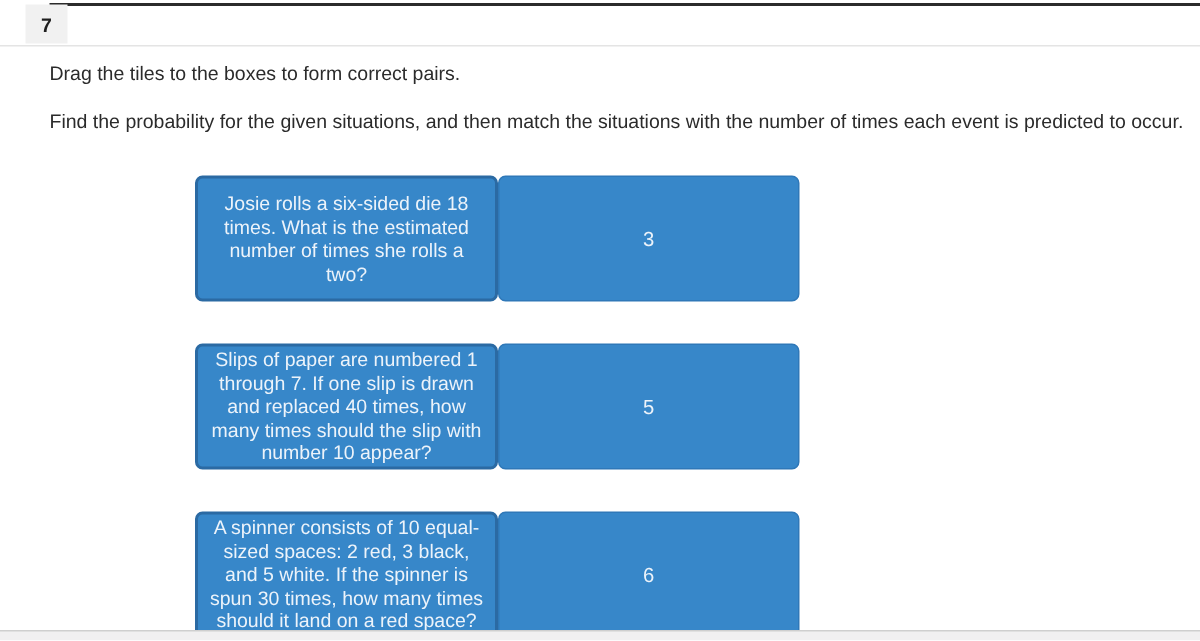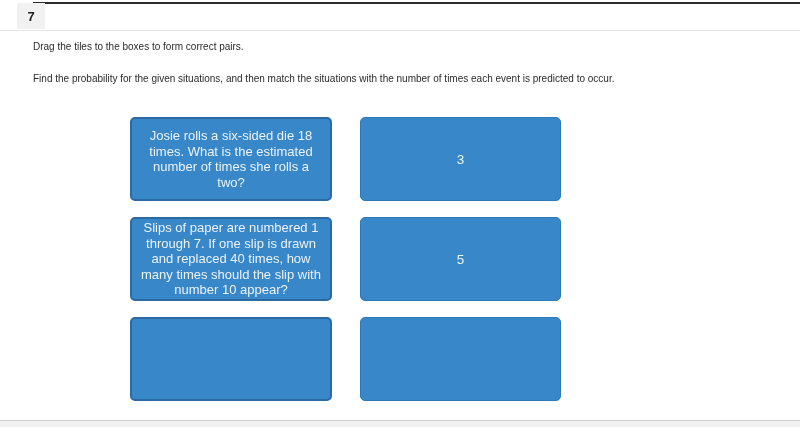--- a/index.html
+++ b/index.html
@@ -41,35 +41,34 @@
     left: 0;
     right: 0;
     top: 30px;
     height: 1px;
     background: var(--tabbar-line, #e4e4e4);
   }
   .instr {
     position: absolute;
     left: 33px;
     margin: 0;
-    font-size: 10px;
+    font-size: 13px;
     color: var(--instruction-text, #2b2b2b);
     white-space: nowrap;
   }
   .instr-1 { top: 41px; }
   .instr-2 { top: 73px; }
   .tiles {
     position: absolute;
     left: 130px;
     top: 117px;
   }
   .row {
     display: flex;
-    gap: 28px;
-    margin-bottom: 16px;
+    margin-bottom: 28px;
   }
   .tile {
     box-sizing: border-box;
     border-radius: 5px;
     background: var(--tile-fill, #3787c9);
     display: flex;
     align-items: center;
     justify-content: center;
   }
   .situation {
@@ -130,20 +129,28 @@
 
     <div class="row">
       <div class="tile situation">
         <span>Slips of paper are numbered 1 through 7. If one slip is drawn and replaced 40 times, how many times should the slip with number 10 appear?</span>
       </div>
       <div class="tile answer">
         <span>5</span>
       </div>
     </div>
 
+    <div class="row">
+      <div class="tile situation">
+        <span>A spinner consists of 10 equal-sized spaces: 2 red, 3 black, and 5 white. If the spinner is spun 30 times, how many times should it land on a red space?</span>
+      </div>
+      <div class="tile answer">
+        <span>6</span>
+      </div>
+    </div>
 
     <div class="row">
       <div class="tile situation"></div>
       <div class="tile answer"></div>
     </div>
 
   </div>
 
   <div class="footer-strip"></div>
 

